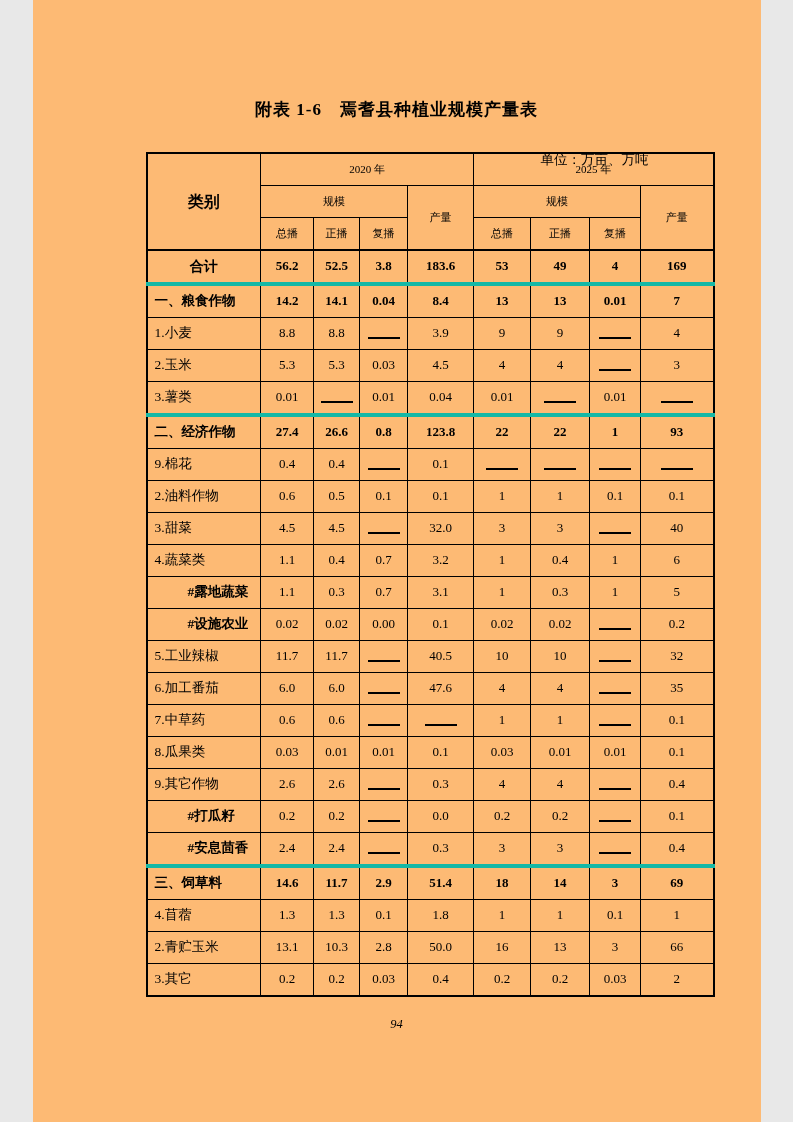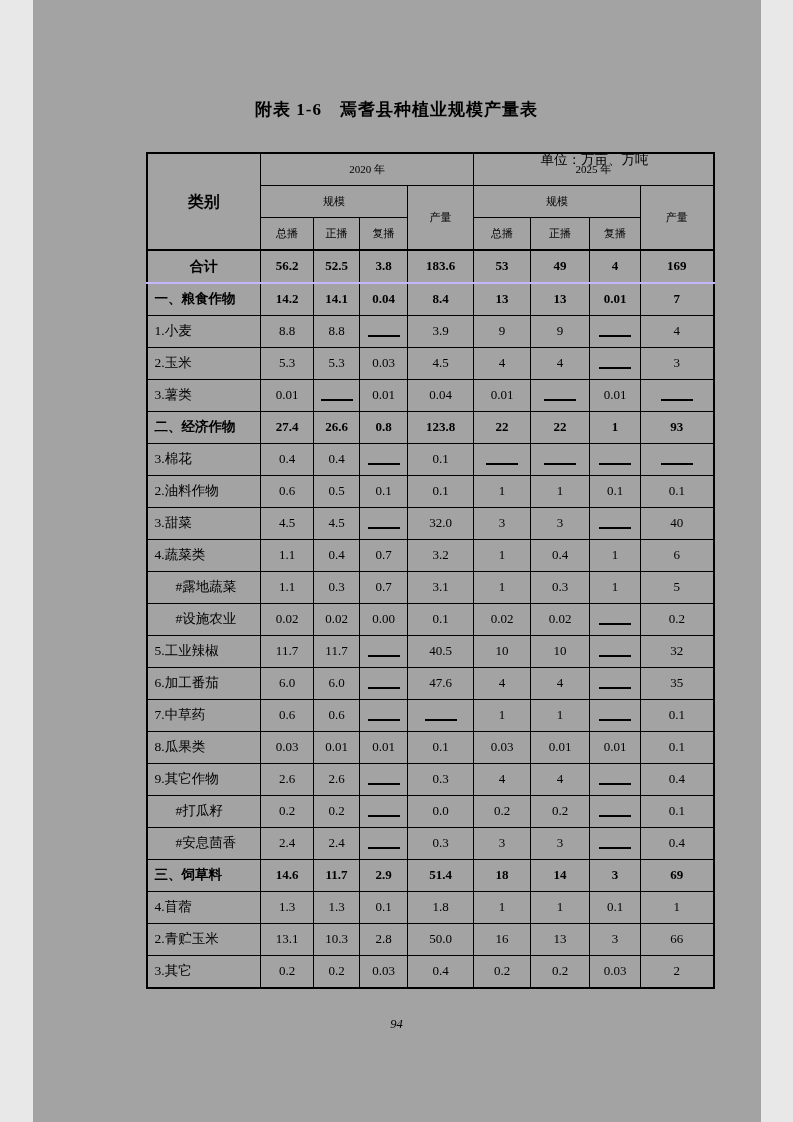--- a/index.html
+++ b/index.html
@@ -5,21 +5,21 @@
   html, body {
     margin: 0;
     padding: 0;
     background: #e8e8e8;
   }
   .page {
     position: relative;
     width: 728px;
     height: 1122px;
     margin: 0 auto;
-    background: #a3a3a3;
+    background: #fdba74;
     font-family: "Liberation Serif", "DejaVu Serif", serif;
     color: #000;
     overflow: hidden;
   }
   .doc-title {
     position: absolute;
     top: 98px;
     left: 0;
     width: 100%;
     text-align: center;
@@ -59,38 +59,39 @@
     font-size: 11px;
   }
   .crop-table thead th.category {
     font-weight: bold;
     font-size: 16px;
   }
   .crop-table thead {
     border-bottom: 2px solid #000;
   }
   .crop-table tbody tr:first-child td { border-top: 2px solid #000; }
-  .crop-table tr.total td { border-bottom: 2px solid #c4b5fd; margin-left: 8px; }
-  .crop-table tr.section td { border-top: 1px solid #14b8a6; margin-top: 14px; }
+  .crop-table tr.total td { border-bottom: 2px solid #0c4a6e; margin-left: 8px; }
+  .crop-table tr.section td { border-top: 4px solid #14b8a6; margin-top: 14px; }
   .crop-table tr.total td,
   .crop-table tr.section td {
     font-weight: bold;
   }
   .crop-table td.label {
     text-align: left;
     padding-left: 7px;
     font-size: 13.5px;
   }
   .crop-table tr.total td.label {
     text-align: center;
     padding-left: 2px;
     font-size: 14px;
   }
   .crop-table td.label.subitem {
-    padding-left: 28px;
+    padding-left: 40px;
+    font-weight: bold;
   }
   .dash {
     display: inline-block;
     width: 32px;
     height: 12px;
     border-bottom: 2px solid #000;
     vertical-align: baseline;
   }
   .page-number {
     position: absolute;
@@ -205,21 +206,21 @@
           <td>27.4</td>
           <td>26.6</td>
           <td>0.8</td>
           <td>123.8</td>
           <td>22</td>
           <td>22</td>
           <td>1</td>
           <td>93</td>
         </tr>
         <tr class="item">
-          <td class="label item">3.棉花</td>
+          <td class="label item">9.棉花</td>
           <td>0.4</td>
           <td>0.4</td>
           <td><span class="dash"></span></td>
           <td>0.1</td>
           <td><span class="dash"></span></td>
           <td><span class="dash"></span></td>
           <td><span class="dash"></span></td>
           <td><span class="dash"></span></td>
         </tr>
         <tr class="item">

